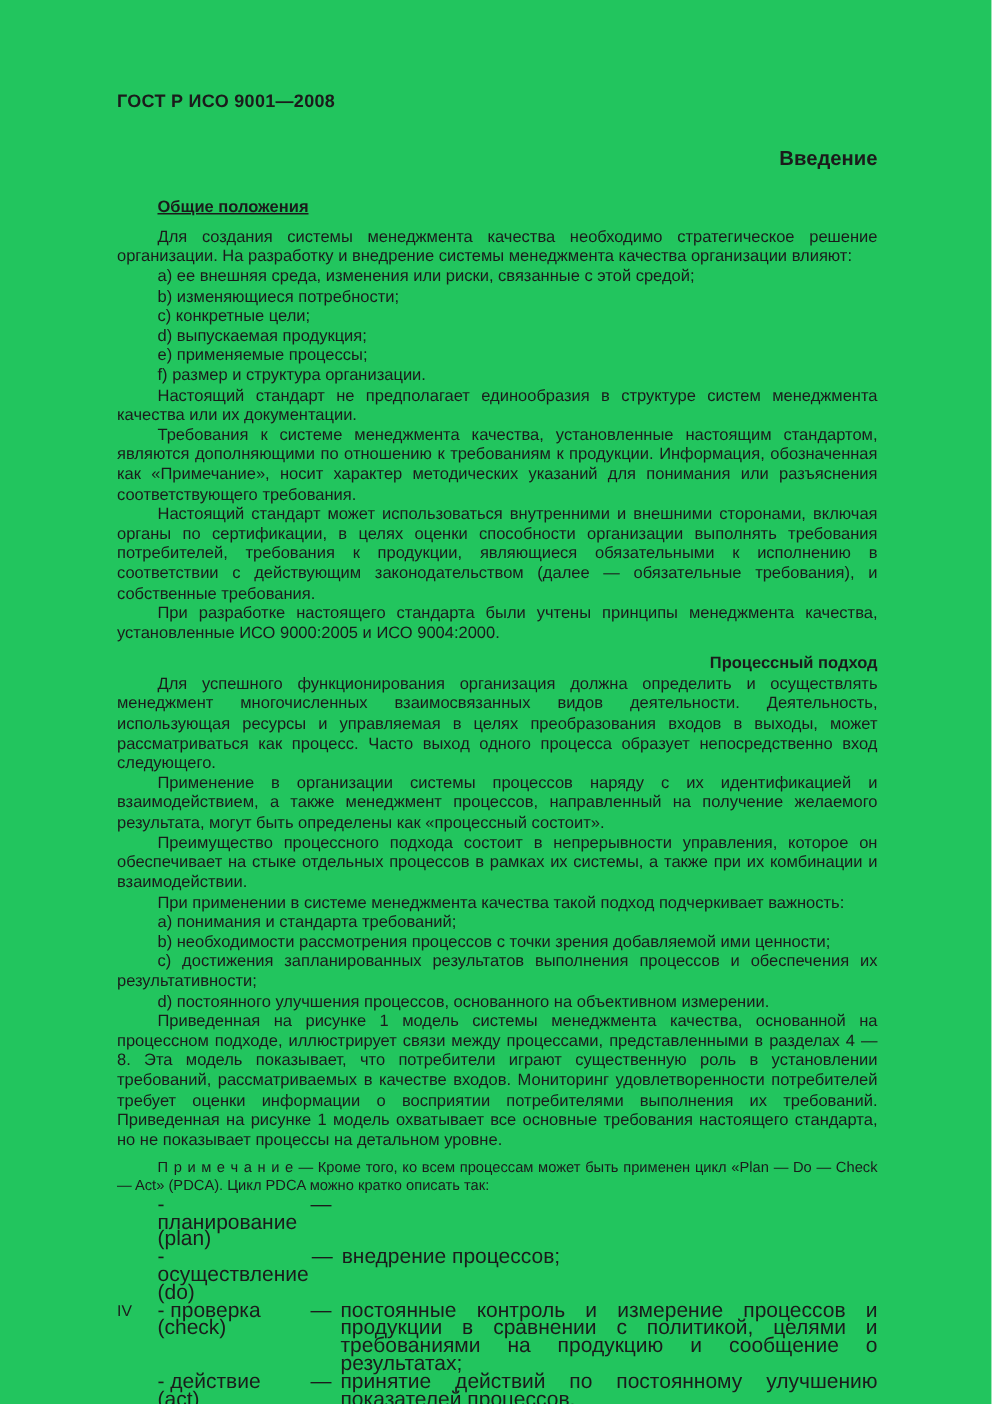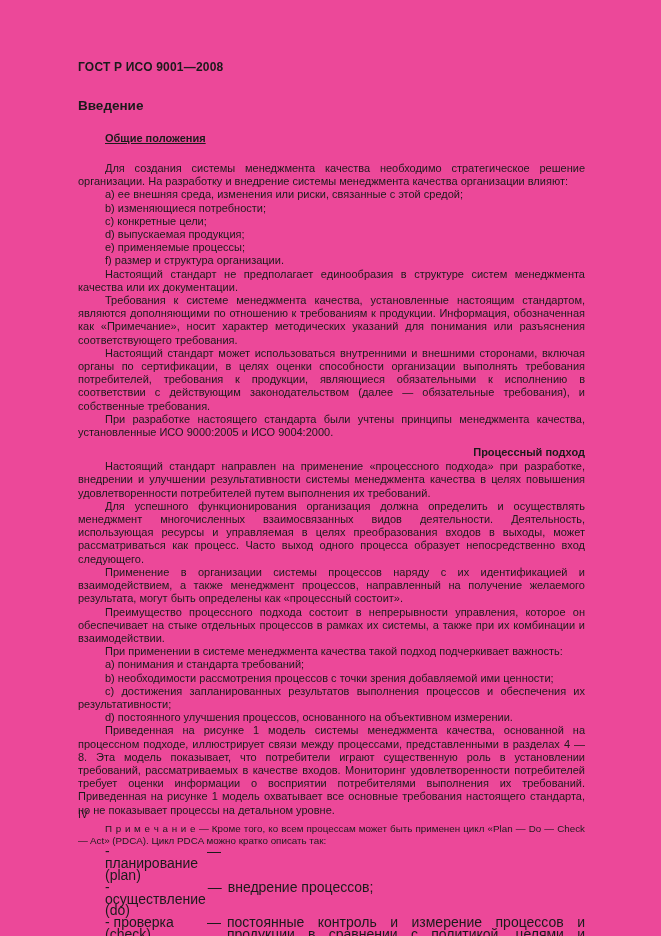--- a/index.html
+++ b/index.html
@@ -3,56 +3,56 @@
 <meta charset="utf-8">
 <style>
   * { box-sizing: border-box; }
   html, body { margin: 0; padding: 0; background: #ffffff; }
   body { font-family: "Liberation Sans", sans-serif; }
 
   .page {
     position: relative;
     width: 661px;
     height: 936px;
-    background: #ec4899;
+    background: #22c55e;
     color: #1b1b1b;
     padding: 60px 76px 0 78px;
     overflow: hidden;
   }
 
   .doc-header {
     font-size: 12px;
     font-weight: bold;
     letter-spacing: 0.2px;
   }
 
   .doc-title {
     font-size: 13.5px;
     font-weight: bold;
-    text-align: left;
+    text-align: right;
     margin: 24px 0 0 0;
   }
 
   .sec-heading {
     font-size: 11px;
     font-weight: bold;
     margin: 0;
     text-indent: 27px;
   }
   .sec-heading.general { margin-top: 19px; text-decoration: underline; }
   .sec-heading.process { margin-top: 7px; margin-bottom: 2px; text-align: right; }
 
   .para {
     font-size: 11px;
     line-height: 13.2px;
     margin: 0;
     text-indent: 27px;
     text-align: justify;
   }
-  .para.first { margin-top: 18px; }
+  .para.first { margin-top: 8px; }
 
   .list-line {
     text-align: justify;
   }
 
   .note { margin-top: 6px; }
   .note-para {
     font-size: 9.8px;
     line-height: 11.8px;
     margin: 0;
@@ -67,21 +67,21 @@
     line-height: 11.8px;
   }
   .pdca-row { display: flex; }
   .pdca-term { flex: 0 0 100px; }
   .pdca-dash { flex: 0 0 22px; padding-left: 2px; }
   .pdca-def  { flex: 1 1 auto; text-align: justify; }
 
   .page-number {
     position: absolute;
     left: 78px;
-    top: 808px;
+    top: 868px;
     font-size: 10.5px;
   }
 </style>
 </head>
 <body>
 
 <div class="page">
 
   <div class="doc-header">ГОСТ Р ИСО 9001—2008</div>
 
@@ -94,21 +94,20 @@
   <p class="para list-line">c)  конкретные цели;</p>
   <p class="para list-line">d)  выпускаемая продукция;</p>
   <p class="para list-line">e)  применяемые процессы;</p>
   <p class="para list-line">f)  размер и структура организации.</p>
   <p class="para">Настоящий стандарт не предполагает единообразия в структуре систем менеджмента качества или их документации.</p>
   <p class="para">Требования к системе менеджмента качества, установленные настоящим стандартом, являются дополняющими по отношению к требованиям к продукции. Информация, обозначенная как «Примечание», носит характер методических указаний для понимания или разъяснения соответствующего требования.</p>
   <p class="para">Настоящий стандарт может использоваться внутренними и внешними сторонами, включая органы по сертификации, в целях оценки способности организации выполнять требования потребителей, требования к продукции, являющиеся обязательными к исполнению в соответствии с действующим законодательством (далее — обязательные требования), и собственные требования.</p>
   <p class="para">При разработке настоящего стандарта были учтены принципы менеджмента качества, установленные ИСО 9000:2005 и ИСО 9004:2000.</p>
 
   <h2 class="sec-heading process">Процессный подход</h2>
-  <p class="para">Настоящий стандарт направлен на применение «процессного подхода» при разработке, внедрении и улучшении результативности системы менеджмента качества в целях повышения удовлетворенности потребителей путем выполнения их требований.</p>
   <p class="para">Для успешного функционирования организация должна определить и осуществлять менеджмент многочисленных взаимосвязанных видов деятельности. Деятельность, использующая ресурсы и управляемая в целях преобразования входов в выходы, может рассматриваться как процесс. Часто выход одного процесса образует непосредственно вход следующего.</p>
   <p class="para">Применение в организации системы процессов наряду с их идентификацией и взаимодействием, а также менеджмент процессов, направленный на получение желаемого результата, могут быть определены как «процессный состоит».</p>
   <p class="para">Преимущество процессного подхода состоит в непрерывности управления, которое он обеспечивает на стыке отдельных процессов в рамках их системы, а также при их комбинации и взаимодействии.</p>
   <p class="para">При применении в системе менеджмента качества такой подход подчеркивает важность:</p>
   <p class="para list-line">a)  понимания и стандарта требований;</p>
   <p class="para list-line">b)  необходимости рассмотрения процессов с точки зрения добавляемой ими ценности;</p>
   <p class="para list-line">c)  достижения запланированных результатов выполнения процессов и обеспечения их результативности;</p>
   <p class="para list-line">d)  постоянного улучшения процессов, основанного на объективном измерении.</p>
   <p class="para">Приведенная на рисунке 1 модель системы менеджмента качества, основанной на процессном подходе, иллюстрирует связи между процессами, представленными в разделах 4 — 8. Эта модель показывает, что потребители играют существенную роль в установлении требований, рассматриваемых в качестве входов. Мониторинг удовлетворенности потребителей требует оценки информации о восприятии потребителями выполнения их требований. Приведенная на рисунке 1 модель охватывает все основные требования настоящего стандарта, но не показывает процессы на детальном уровне.</p>
 

